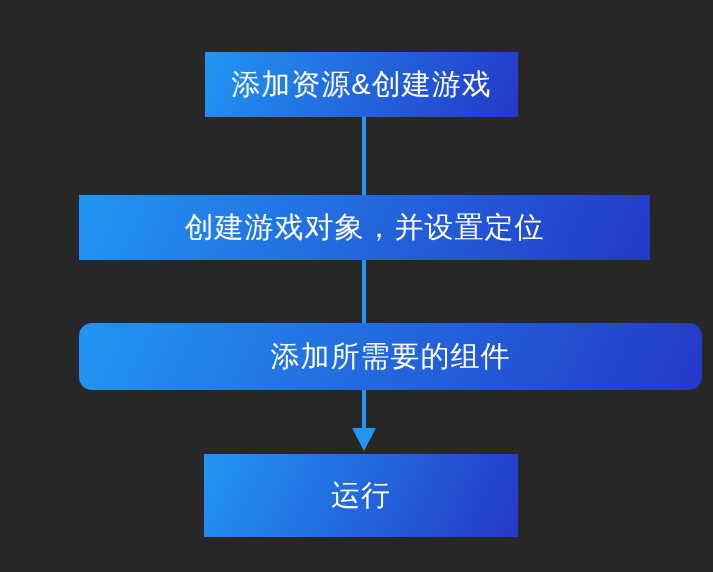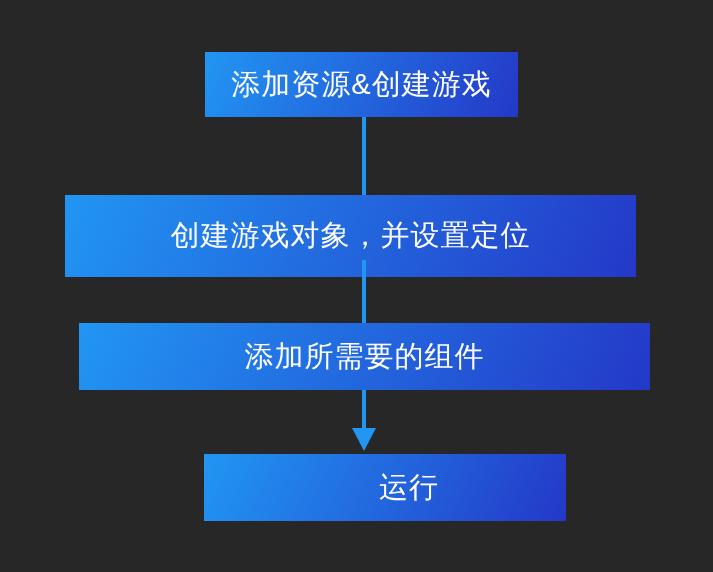--- a/index.html
+++ b/index.html
@@ -21,23 +21,23 @@
     align-items: center;
     justify-content: center;
     background: linear-gradient(115deg, #2196f3 0%, #2438c8 100%);
     color: #ffffff;
     font-size: 29px;
     letter-spacing: 1px;
     text-align: right;
     white-space: nowrap;
   }
   .box-narrow-1 { left: 205px; top: 52px;  width: 313px; height: 65px; }
-  .box-wide-2   { left: 65px;  top: 195px; width: 571px; height: 82px; }
-  .box-wide-3   { left: 79px;  top: 323px; width: 571px; height: 67px; }
-  .box-narrow-4 { left: 204px; top: 454px; width: 314px; height: 67px; padding-left: 48px; }
+  .box-wide-2   { left: 79px;  top: 195px; width: 571px; height: 65px; }
+  .box-wide-3   { left: 79px;  top: 323px; width: 623px; height: 67px; border-radius: 13px; }
+  .box-narrow-4 { left: 204px; top: 454px; width: 314px; height: 83px; }
 
   .connector-line {
     position: absolute;
     left: 362px;
     width: 4px;
     background: #2196f3;
   }
   .line-1 { top: 117px; height: 78px; }
   .line-2 { top: 260px; height: 63px; }
   .line-3 { top: 390px; height: 39px; }

